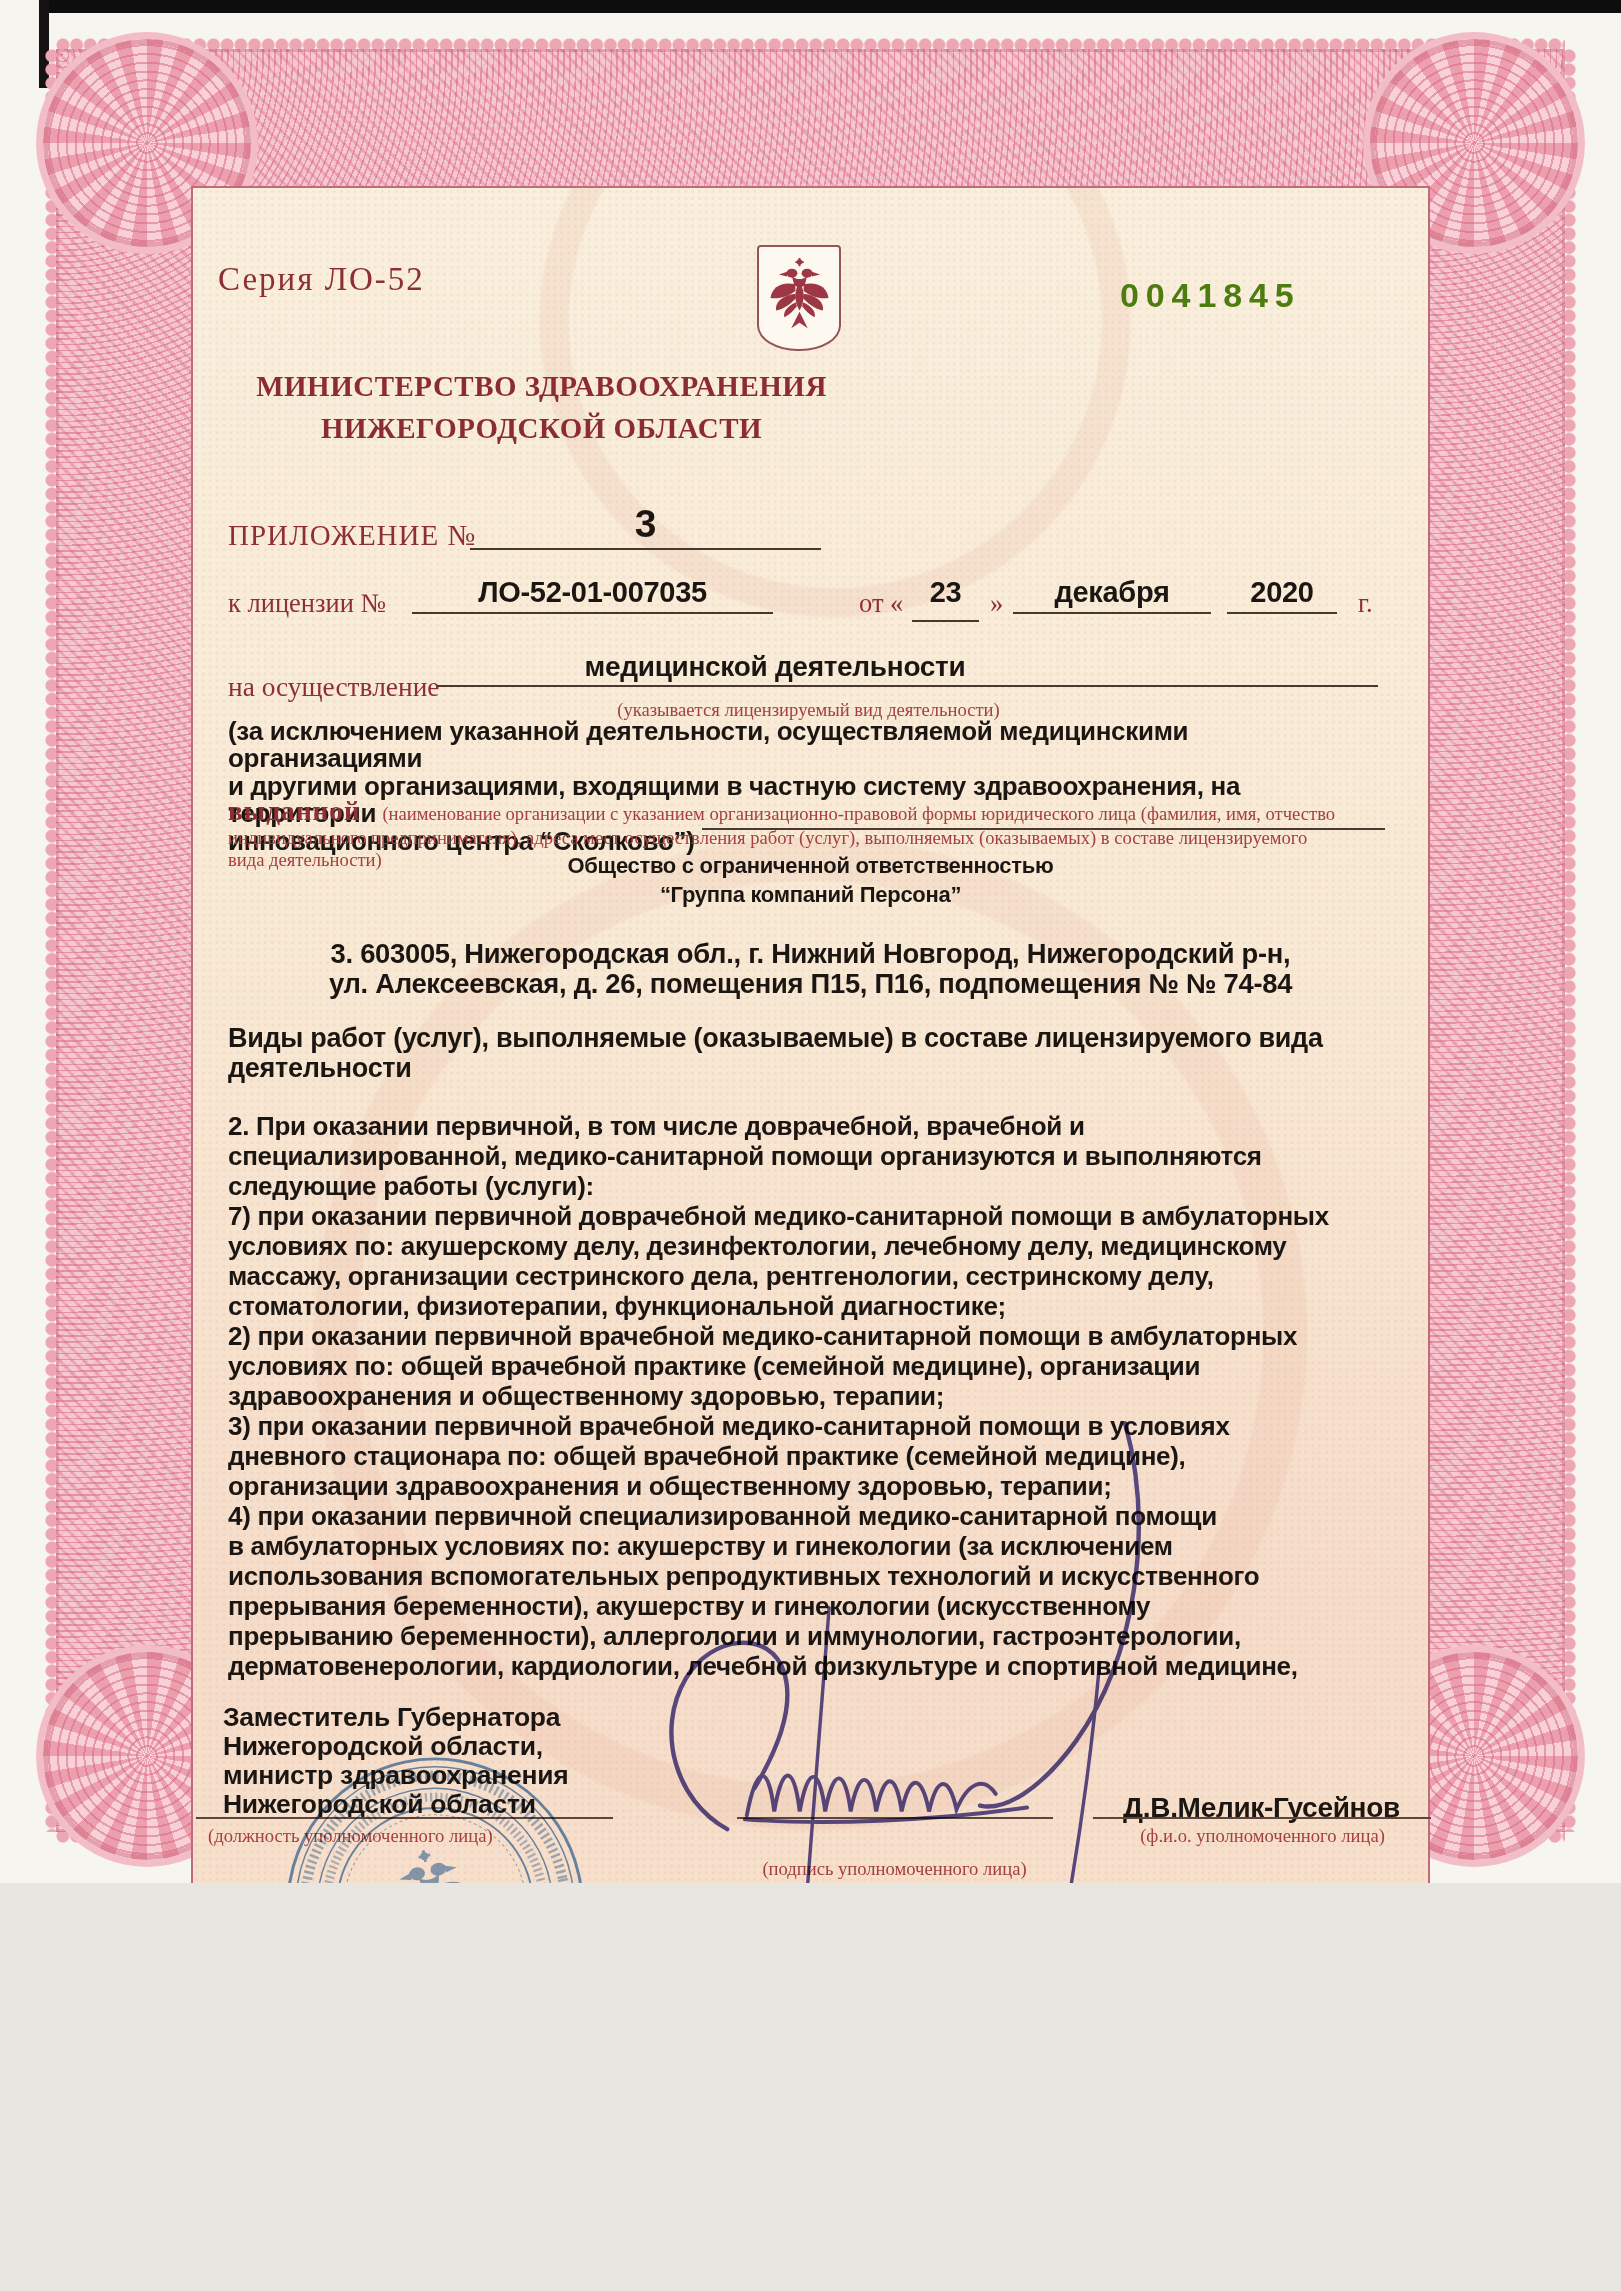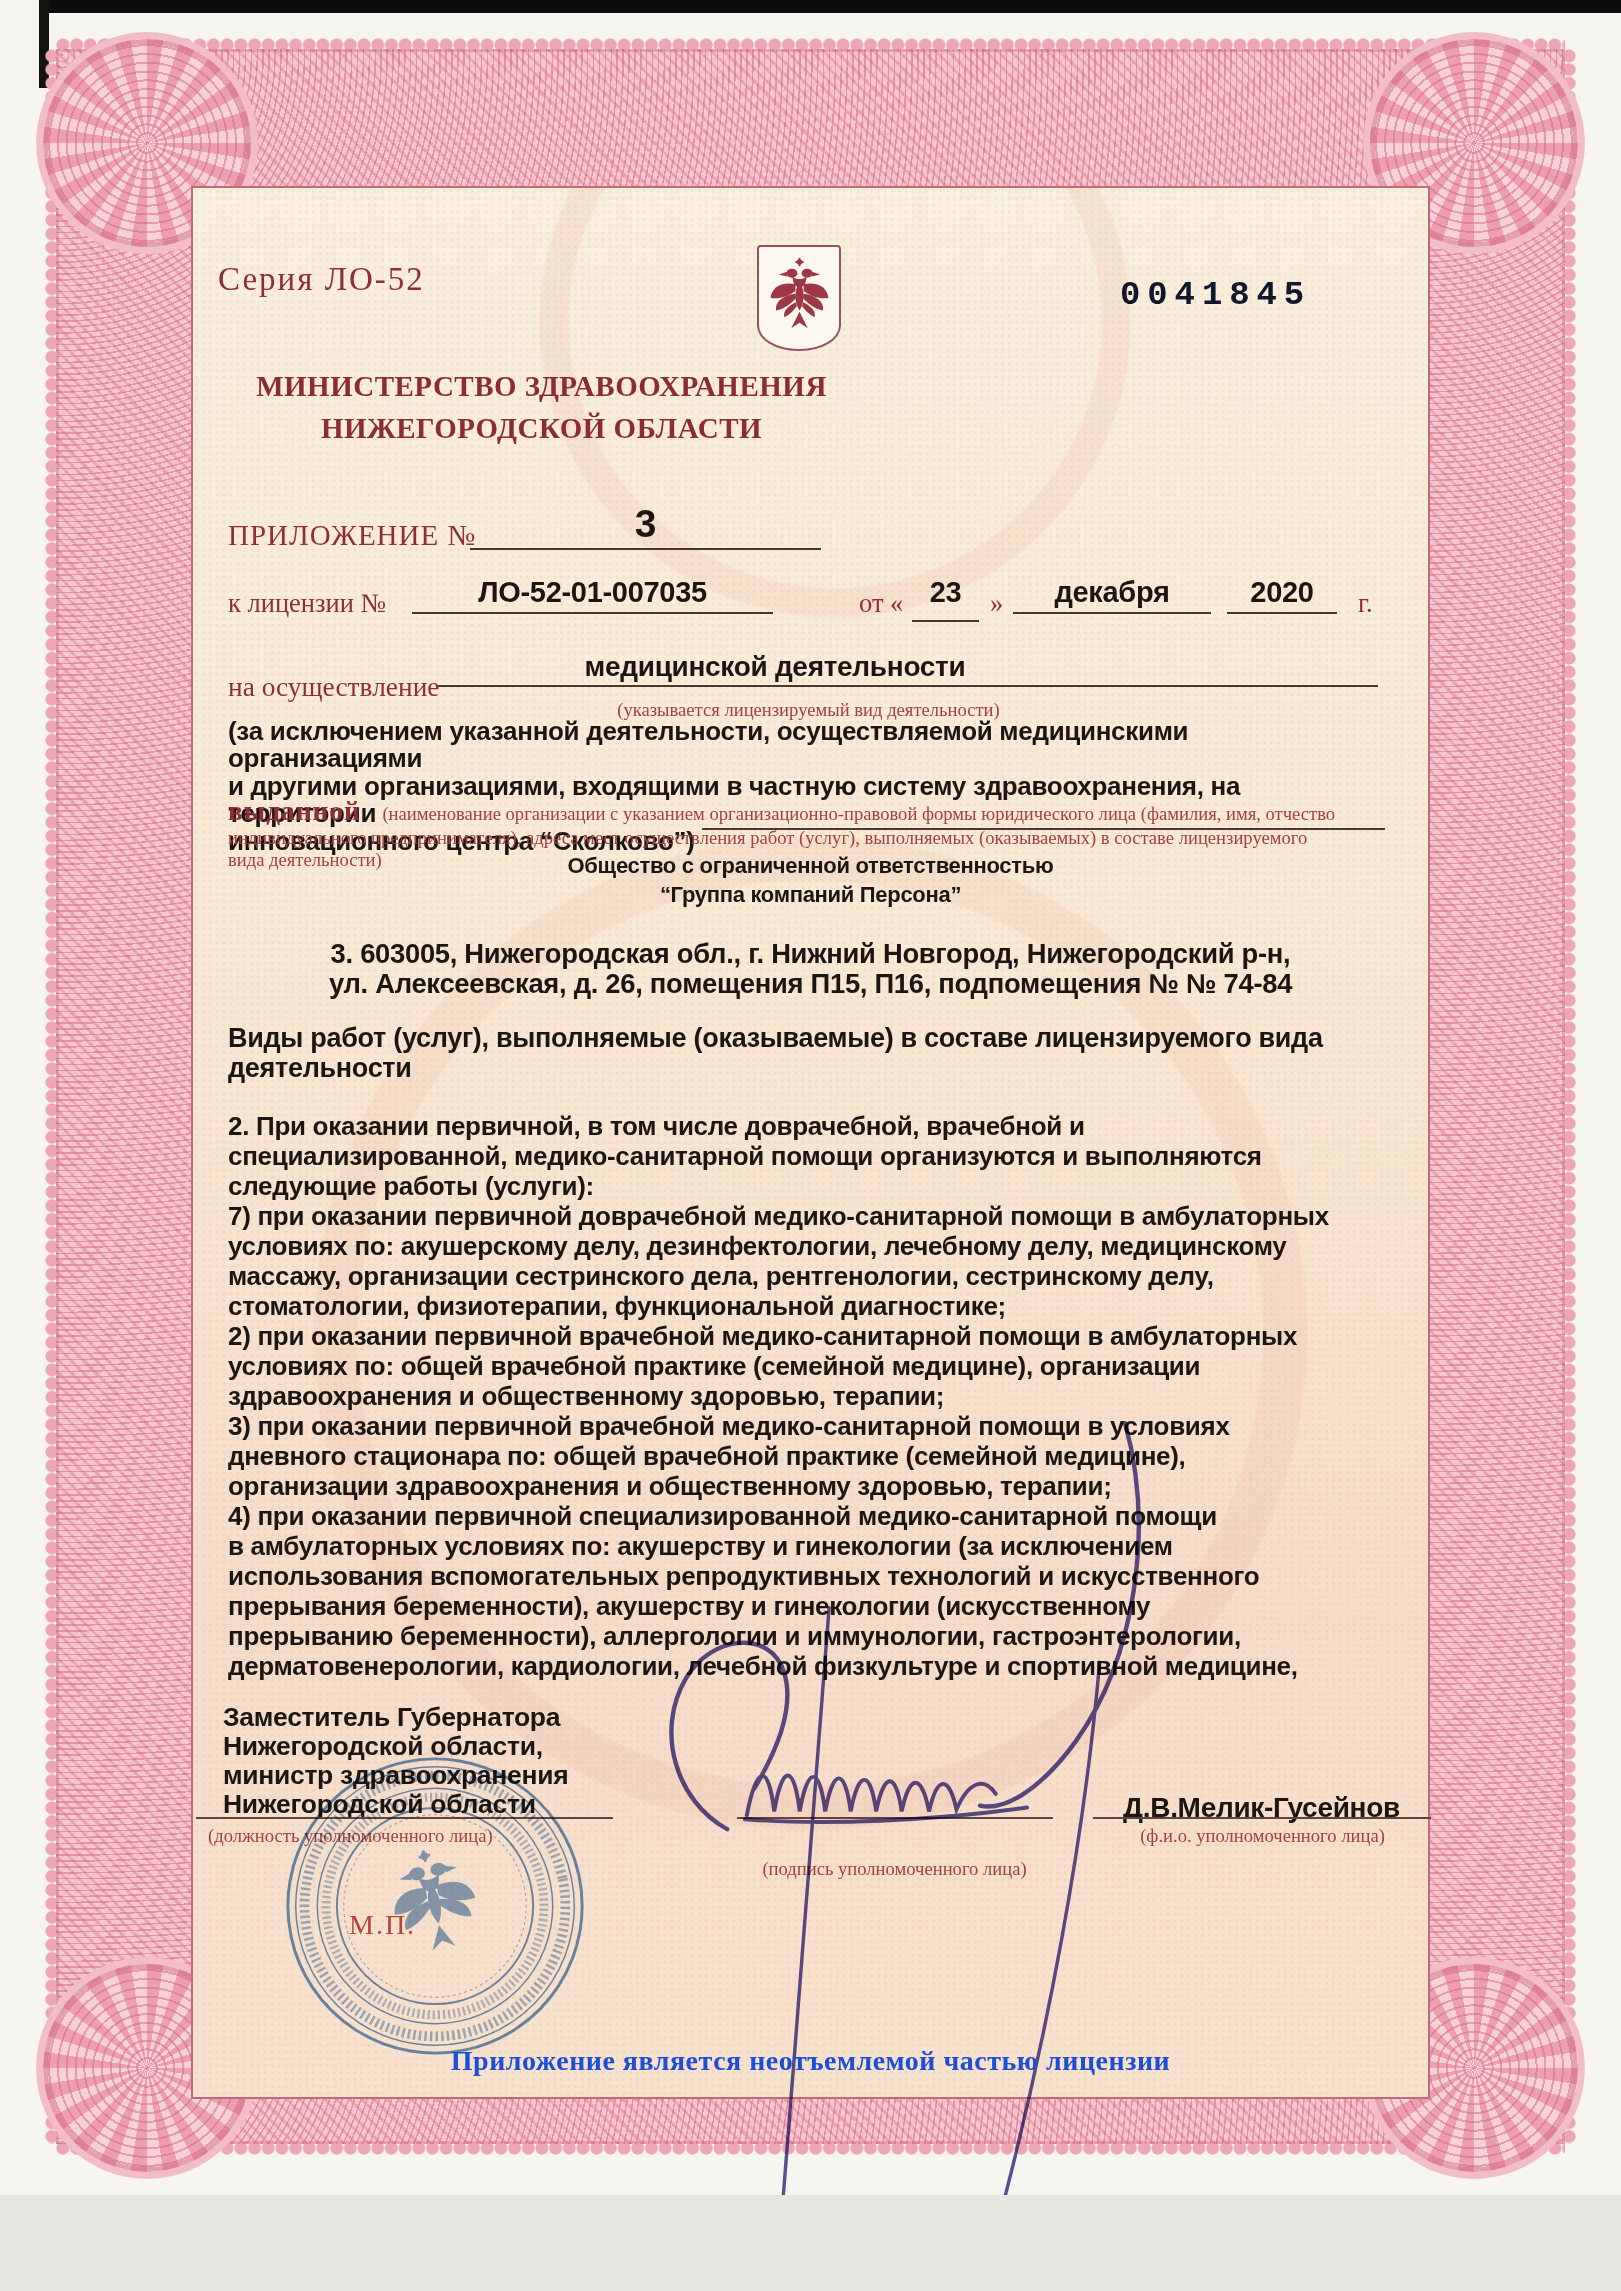--- a/index.html
+++ b/index.html
@@ -1,17 +1,17 @@
 <!DOCTYPE html>
 <html><head>
 <meta charset="utf-8">
 <style>
   html,body{margin:0;padding:0;background:#e8e6e0;}
   .page{
-    position:relative;width:1621px;height:2195px;margin:0 auto;
+    position:relative;width:1621px;height:1883px;margin:0 auto;
     background:#f7f5ef;overflow:hidden;
     font-family:"Liberation Serif", serif;
   }
   .scan-top{position:absolute;left:39px;top:0;right:0;height:12.7px;background:#0e0d0d;}
   .scan-left{position:absolute;left:39px;top:0;width:9.8px;height:88px;background:#141312;}
 
   
   .band{
     position:absolute;
     background-color:#f3bdc7;
@@ -61,22 +61,22 @@
   }
 
   .abs{position:absolute;}
   .redser{color:#8e2f37;font-family:"Liberation Serif",serif;}
   .blk{color:#1c1613;font-family:"Liberation Sans",sans-serif;font-weight:bold;letter-spacing:-0.3px;}
   .cap{color:#a4403f;font-family:"Liberation Serif",serif;font-size:18.6px;line-height:21.6px;}
   .ubox{border-bottom:2.9px solid #46382e;text-align:center;box-sizing:border-box;}
   .thinline{border-bottom:2px solid #5d453c;}
 
   .series{left:218px;top:261px;font-size:33px;letter-spacing:2px;color:#8e2f37;}
-  .serial{left:1120px;top:276px;font-family:Liberation Mono, monospace;
-    font-size:34px;letter-spacing:6.9px;color:#0f172a;font-weight:bold;}
+  .serial{left:1120px;top:276px;font-family:Liberation Sans, sans-serif;
+    font-size:34px;letter-spacing:6.9px;color:#4d7c0f;font-weight:bold;}
   .coat{left:757px;top:245px;width:84px;height:106px;background:#fdf9f1;
     border:2px solid #93545a;border-radius:3.9px 3.9px 41px 41px / 3.9px 3.9px 25.5px 25.5px;
     display:flex;align-items:center;justify-content:center;box-sizing:border-box;}
   .ministry{left:223px;top:365px;width:637px;text-align:center;
     font-size:29px;line-height:42px;font-weight:bold;color:#8b2b33;letter-spacing:0.5px;}
 
   .app-label{left:228px;top:519px;font-size:29px;letter-spacing:1px;}
   .app-box{left:470px;top:502px;width:351px;font-size:39px;padding-bottom:2px;}
 
   .lic-label{left:228px;top:588px;font-size:26.5px;}

